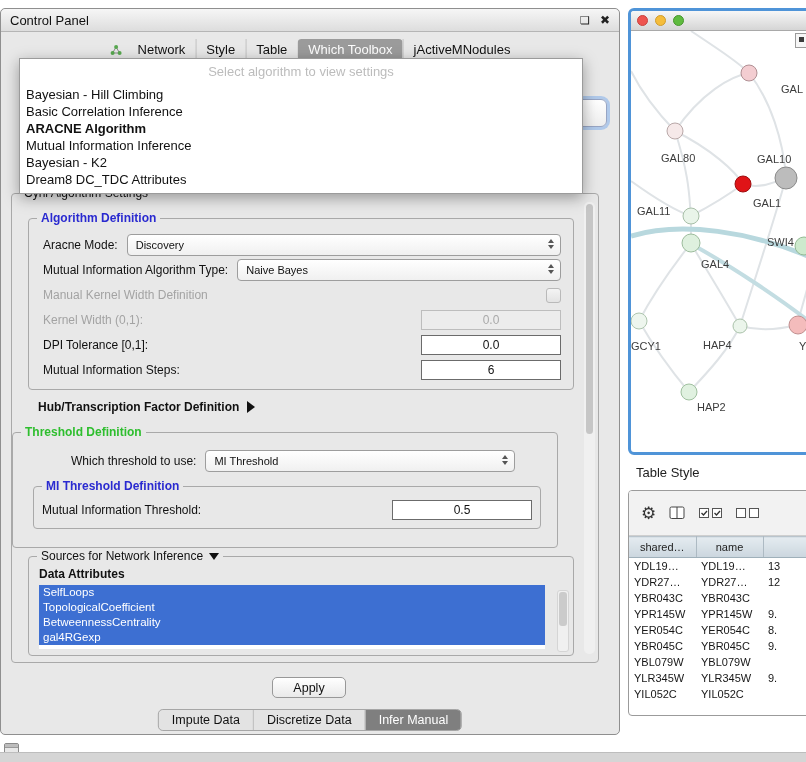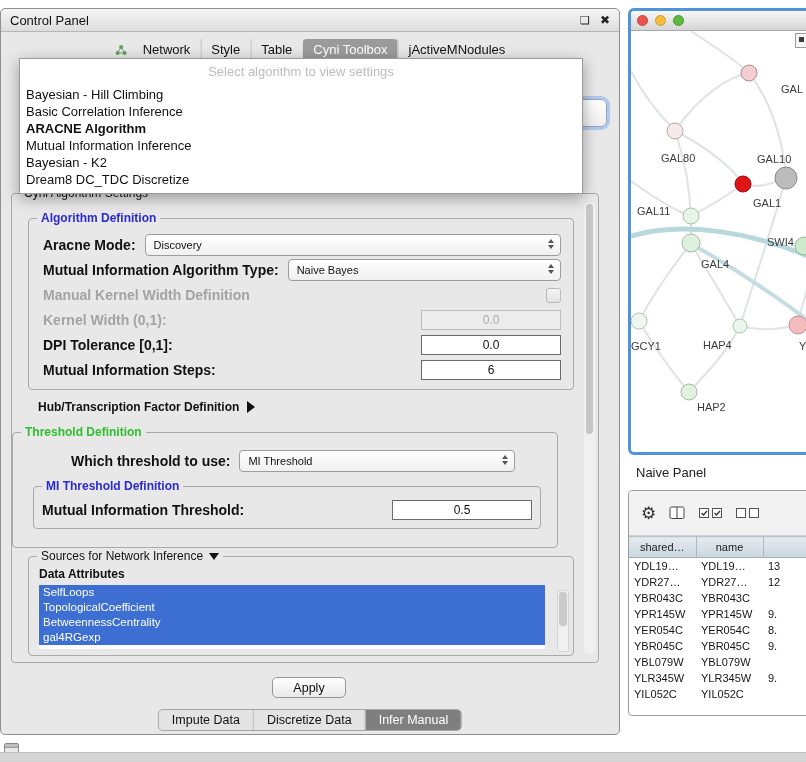--- a/index.html
+++ b/index.html
@@ -39,21 +39,21 @@
   .legend{position:absolute;top:-8px;left:8px;background:#e8e8e8;padding:0 4px;font-size:12px;line-height:14px;white-space:nowrap}
   .legend.blue{color:#2a2ad0;font-weight:bold}
   .legend.green{color:#2ebe2e;font-weight:bold}
 
   .settings{left:10px;top:184px;width:588px;height:470px}
   .set-scroll{position:absolute;right:3px;top:8px;width:11px;height:452px;background:#f0f0f0;border-radius:5px}
   .set-scroll .thumb{margin:2px;height:230px;background:#c6c6c6;border-radius:5px}
 
   .algo-def{left:16px;top:24px;width:546px;height:172px;padding:15px 12px 4px 14px}
   .frow{display:flex;align-items:center;height:22px;margin-bottom:3px}
-  .lbl{font-size:14px;font-weight:bold;color:#111}
+  .lbl{font-size:12px;font-weight:normal;color:#111}
   .lbl.dis{color:#a3a3a3}
   .grow{flex:1}
 
   .combo{position:relative;height:22px;background:linear-gradient(#ffffff,#f0f0f0);border:1px solid #9d9d9d;
          border-radius:4px;display:flex;align-items:center;padding:0 22px 0 8px;font-size:11px;
          box-sizing:border-box;flex:1;margin-left:9px}
   .ud{position:absolute;right:6px;top:4px;display:flex;flex-direction:column;gap:2px}
   .ud i{display:block;width:0;height:0;border-left:3.5px solid transparent;border-right:3.5px solid transparent}
   .ud .up{border-bottom:4px solid #555}
   .ud .dn{border-top:4px solid #555}
@@ -154,38 +154,38 @@
         </svg>
         <span>Network</span>
       </div>
       <div class="tab">
           <span>Style</span>
         </div>
       <div class="tab">
           <span>Table</span>
         </div>
       <div class="tab active">
-          <span>Cyni Toolbox</span>
+          <span>Which Toolbox</span>
         </div>
       <div class="tab">
           <span>jActiveMNodules</span>
         </div>
     </div>
 
     <div class="combo-fragment"></div>
 
     <div class="popup">
       <div class="placeholder">Select algorithm to view settings</div>
       <div id="algo-options">
           <div class="algo-opt">Bayesian - Hill Climbing</div>
           <div class="algo-opt">Basic Correlation Inference</div>
           <div class="algo-opt sel">ARACNE Algorithm</div>
           <div class="algo-opt">Mutual Information Inference</div>
           <div class="algo-opt">Bayesian - K2</div>
-          <div class="algo-opt">Dream8 DC_TDC Discretize</div>
+          <div class="algo-opt">Dream8 DC_TDC Attributes</div>
         </div>
     </div>
 
     <div class="fieldset settings">
       <span class="legend">Cyni Algorithm Settings</span>
       <div class="set-scroll">
           <div class="thumb"></div>
         </div>
 
       <div class="fieldset algo-def">
@@ -339,21 +339,21 @@
           <text x="70" y="237">GAL4</text>
           <text x="0" y="319">GCY1</text>
           <text x="72" y="318">HAP4</text>
           <text x="168" y="319">Y</text>
           <text x="66" y="380">HAP2</text>
         </svg>
       <div class="net-corner"></div>
     </div>
   </section>
 
-  <div class="tp-label">Naive Panel</div>
+  <div class="tp-label">Table Style</div>
 
   <section class="tw">
     <div class="tw-toolbar">
       <span class="gear">⚙</span>
       <svg width="17" height="14" viewBox="0 0 17 14">
         <rect x="1" y="1" width="14" height="11.5" rx="1.5" fill="#fff" stroke="#444"></rect>
         <line x1="8" y1="1" x2="8" y2="12.5" stroke="#444"></line>
       </svg>
       <svg width="24" height="11" viewBox="0 0 24 11">
         <rect x="0.5" y="0.5" width="9" height="9" fill="#fff" stroke="#555"></rect>

